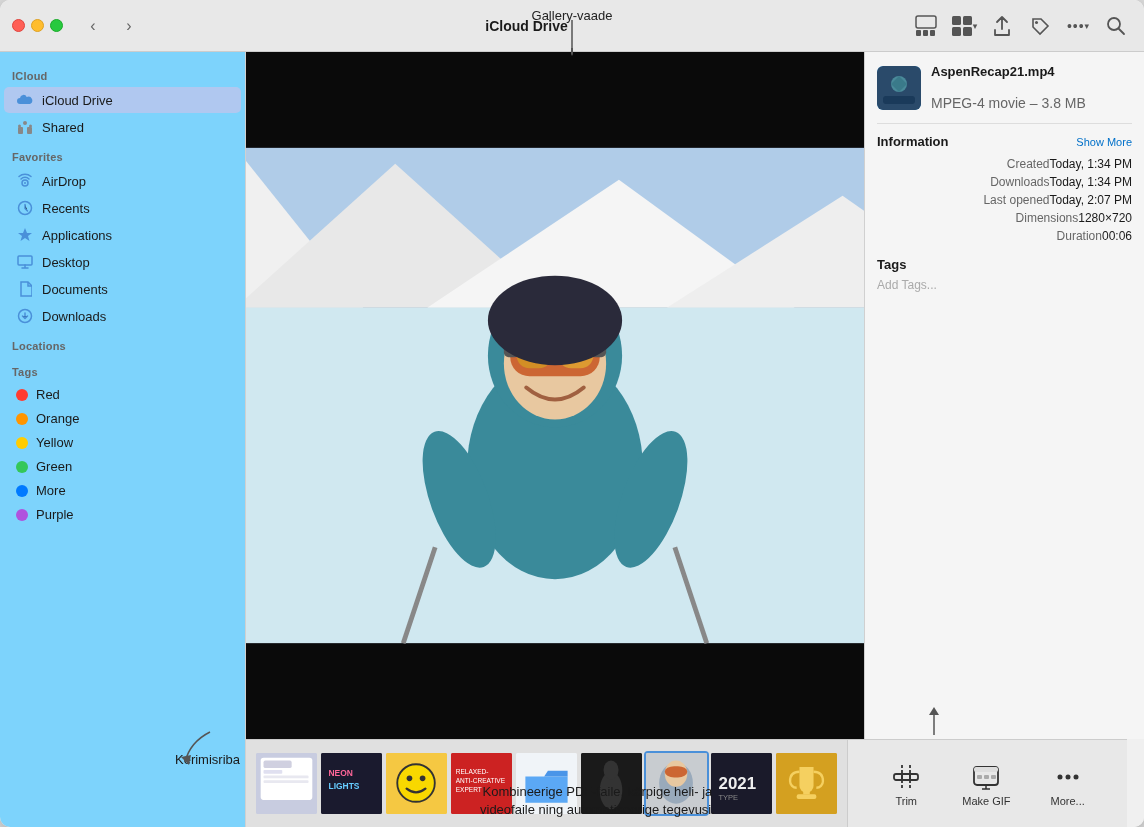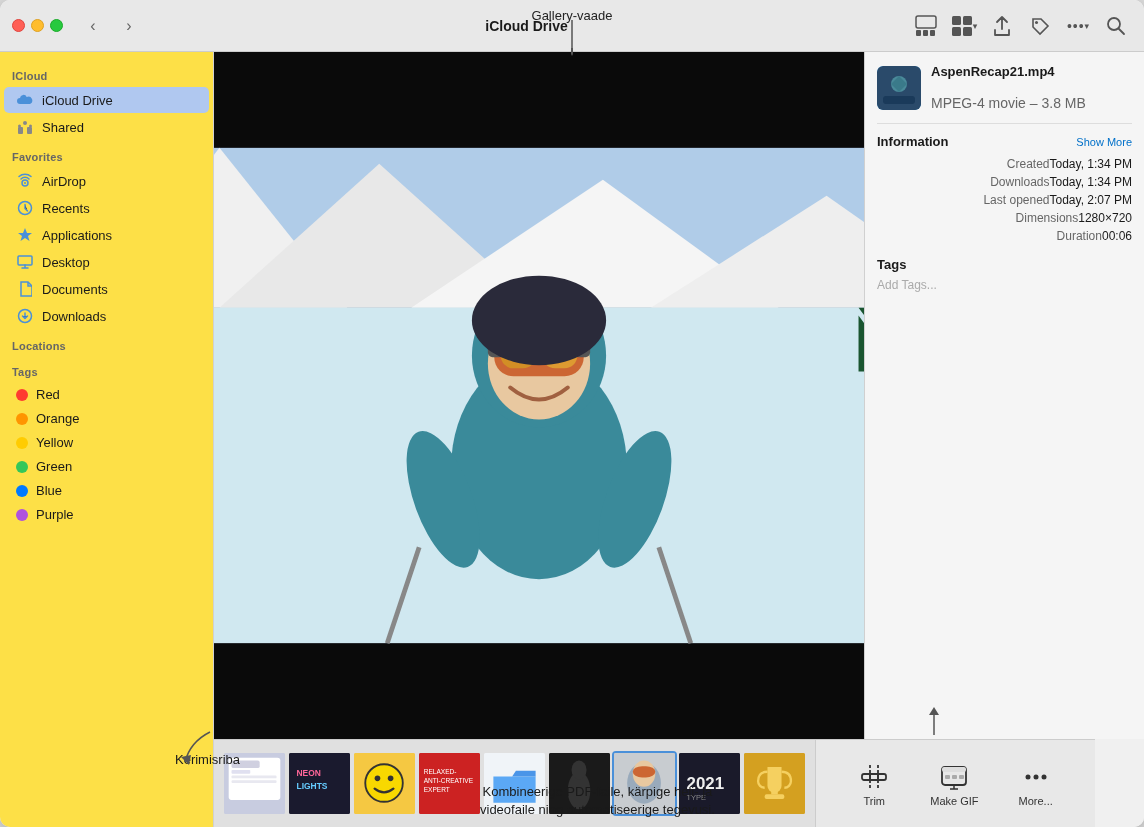--- a/index.html
+++ b/index.html
@@ -96,22 +96,22 @@
 
     
     .main-layout {
       display: flex;
       flex: 1;
       overflow: hidden;
     }
 
     
     .sidebar {
-      width: 214px;
-      background: #fde047;
+      width: 246px;
+      background: #7dd3fc;
       border-right: 1px solid #d0d0d0;
       overflow-y: auto;
       flex-shrink: 0;
       padding: 8px 0;
     }
 
     .sidebar-section-header {
       font-size: 11px;
       font-weight: 600;
       color: #666;
@@ -505,21 +505,21 @@
       <div class="sidebar-item">
         <div class="tag-dot" style="background:#ffcc00;"></div>
         <span>Yellow</span>
       </div>
       <div class="sidebar-item">
         <div class="tag-dot" style="background:#34c759;"></div>
         <span>Green</span>
       </div>
       <div class="sidebar-item">
         <div class="tag-dot" style="background:#007aff;"></div>
-        <span>Blue</span>
+        <span>More</span>
       </div>
       <div class="sidebar-item">
         <div class="tag-dot" style="background:#af52de;"></div>
         <span>Purple</span>
       </div>
 
     </div>
 
     <div class="content-area">
 

